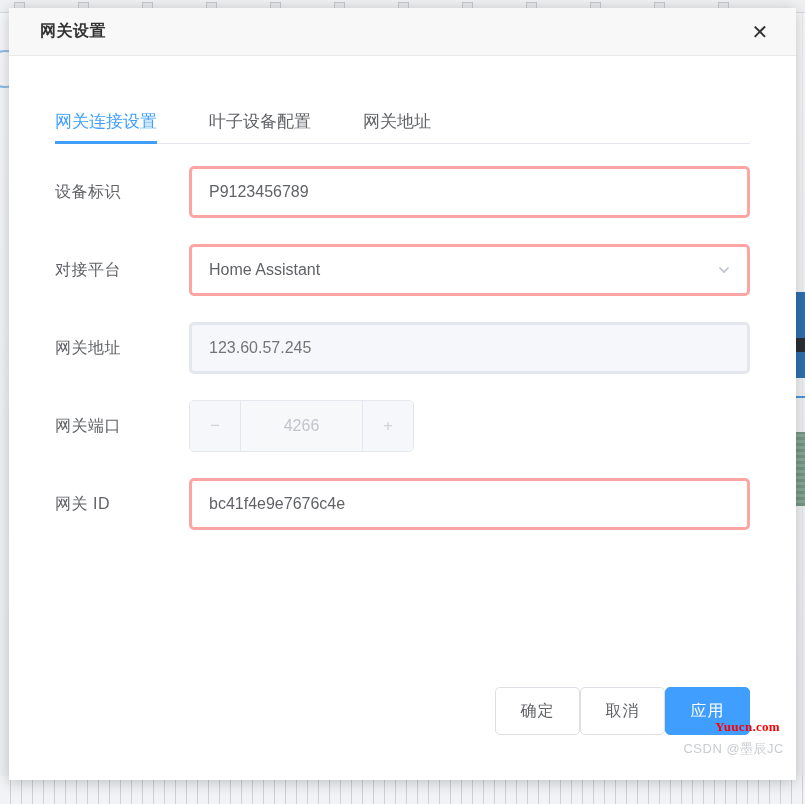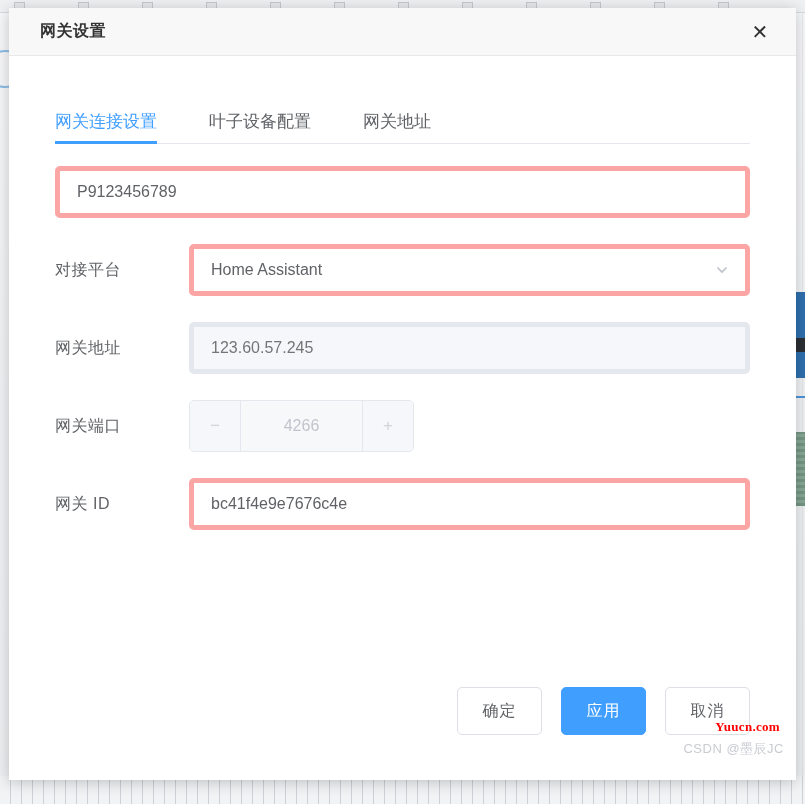--- a/index.html
+++ b/index.html
@@ -179,21 +179,21 @@
     width: 134px;
     min-width: 134px;
     font-size: 16px;
     color: #606266;
     letter-spacing: .5px;
   }
   .field {
     flex: 1;
     height: 52px;
     box-sizing: border-box;
-    border: 5px solid #fca5a5;
+    border: 3px solid #fca5a5;
     border-radius: 5px;
     background: #ffffff;
     display: flex;
     align-items: center;
     padding: 0 17px;
     font-size: 16px;
     color: #606266;
     position: relative;
   }
   .field.disabled {
@@ -264,21 +264,20 @@
     color: #c0c4cc;
     background: #f7f8fa;
   }
 
   
   #dialog-footer {
     position: absolute;
     right: 46px;
     bottom: 0;
     display: flex;
-    gap: 19px;
     padding-bottom: 0;
   }
   .btn {
     min-width: 85px;
     height: 48px;
     border-radius: 5px;
     font-size: 16px;
     border: 1px solid #dcdfe6;
     background: #ffffff;
     color: #606266;
@@ -354,20 +353,21 @@
 
     <div id="tabs">
       <button class="tab active">网关连接设置</button>
       <button class="tab">叶子设备配置</button>
       <button class="tab">网关地址</button>
     </div>
 
     <div id="form">
 
       <div class="form-row">
+        <div class="form-label">设备标识</div>
         <div class="field">
           <input type="text" value="P9123456789" style="">
         </div>
       </div>
 
       <div class="form-row">
         <div class="form-label">对接平台</div>
         <div class="field">
           <input type="text" readonly="" value="Home Assistant" style="">
           <span class="chevron">
@@ -398,21 +398,21 @@
         <div class="form-label">网关 ID</div>
         <div class="field">
           <input type="text" value="bc41f4e9e7676c4e" style="">
         </div>
       </div>
 
     </div>
 
     <div id="dialog-footer" style="bottom:45px;">
       <button class="btn">确定</button>
+      <button class="btn">取消</button>
       <button class="btn primary">应用</button>
-      <button class="btn">取消</button>
     </div>
 
     <div id="wm-yuucn">Yuucn.com</div>
     <div id="wm-csdn">CSDN @墨辰JC</div>
 
   </div>
 </div>
 
 </body></html>

